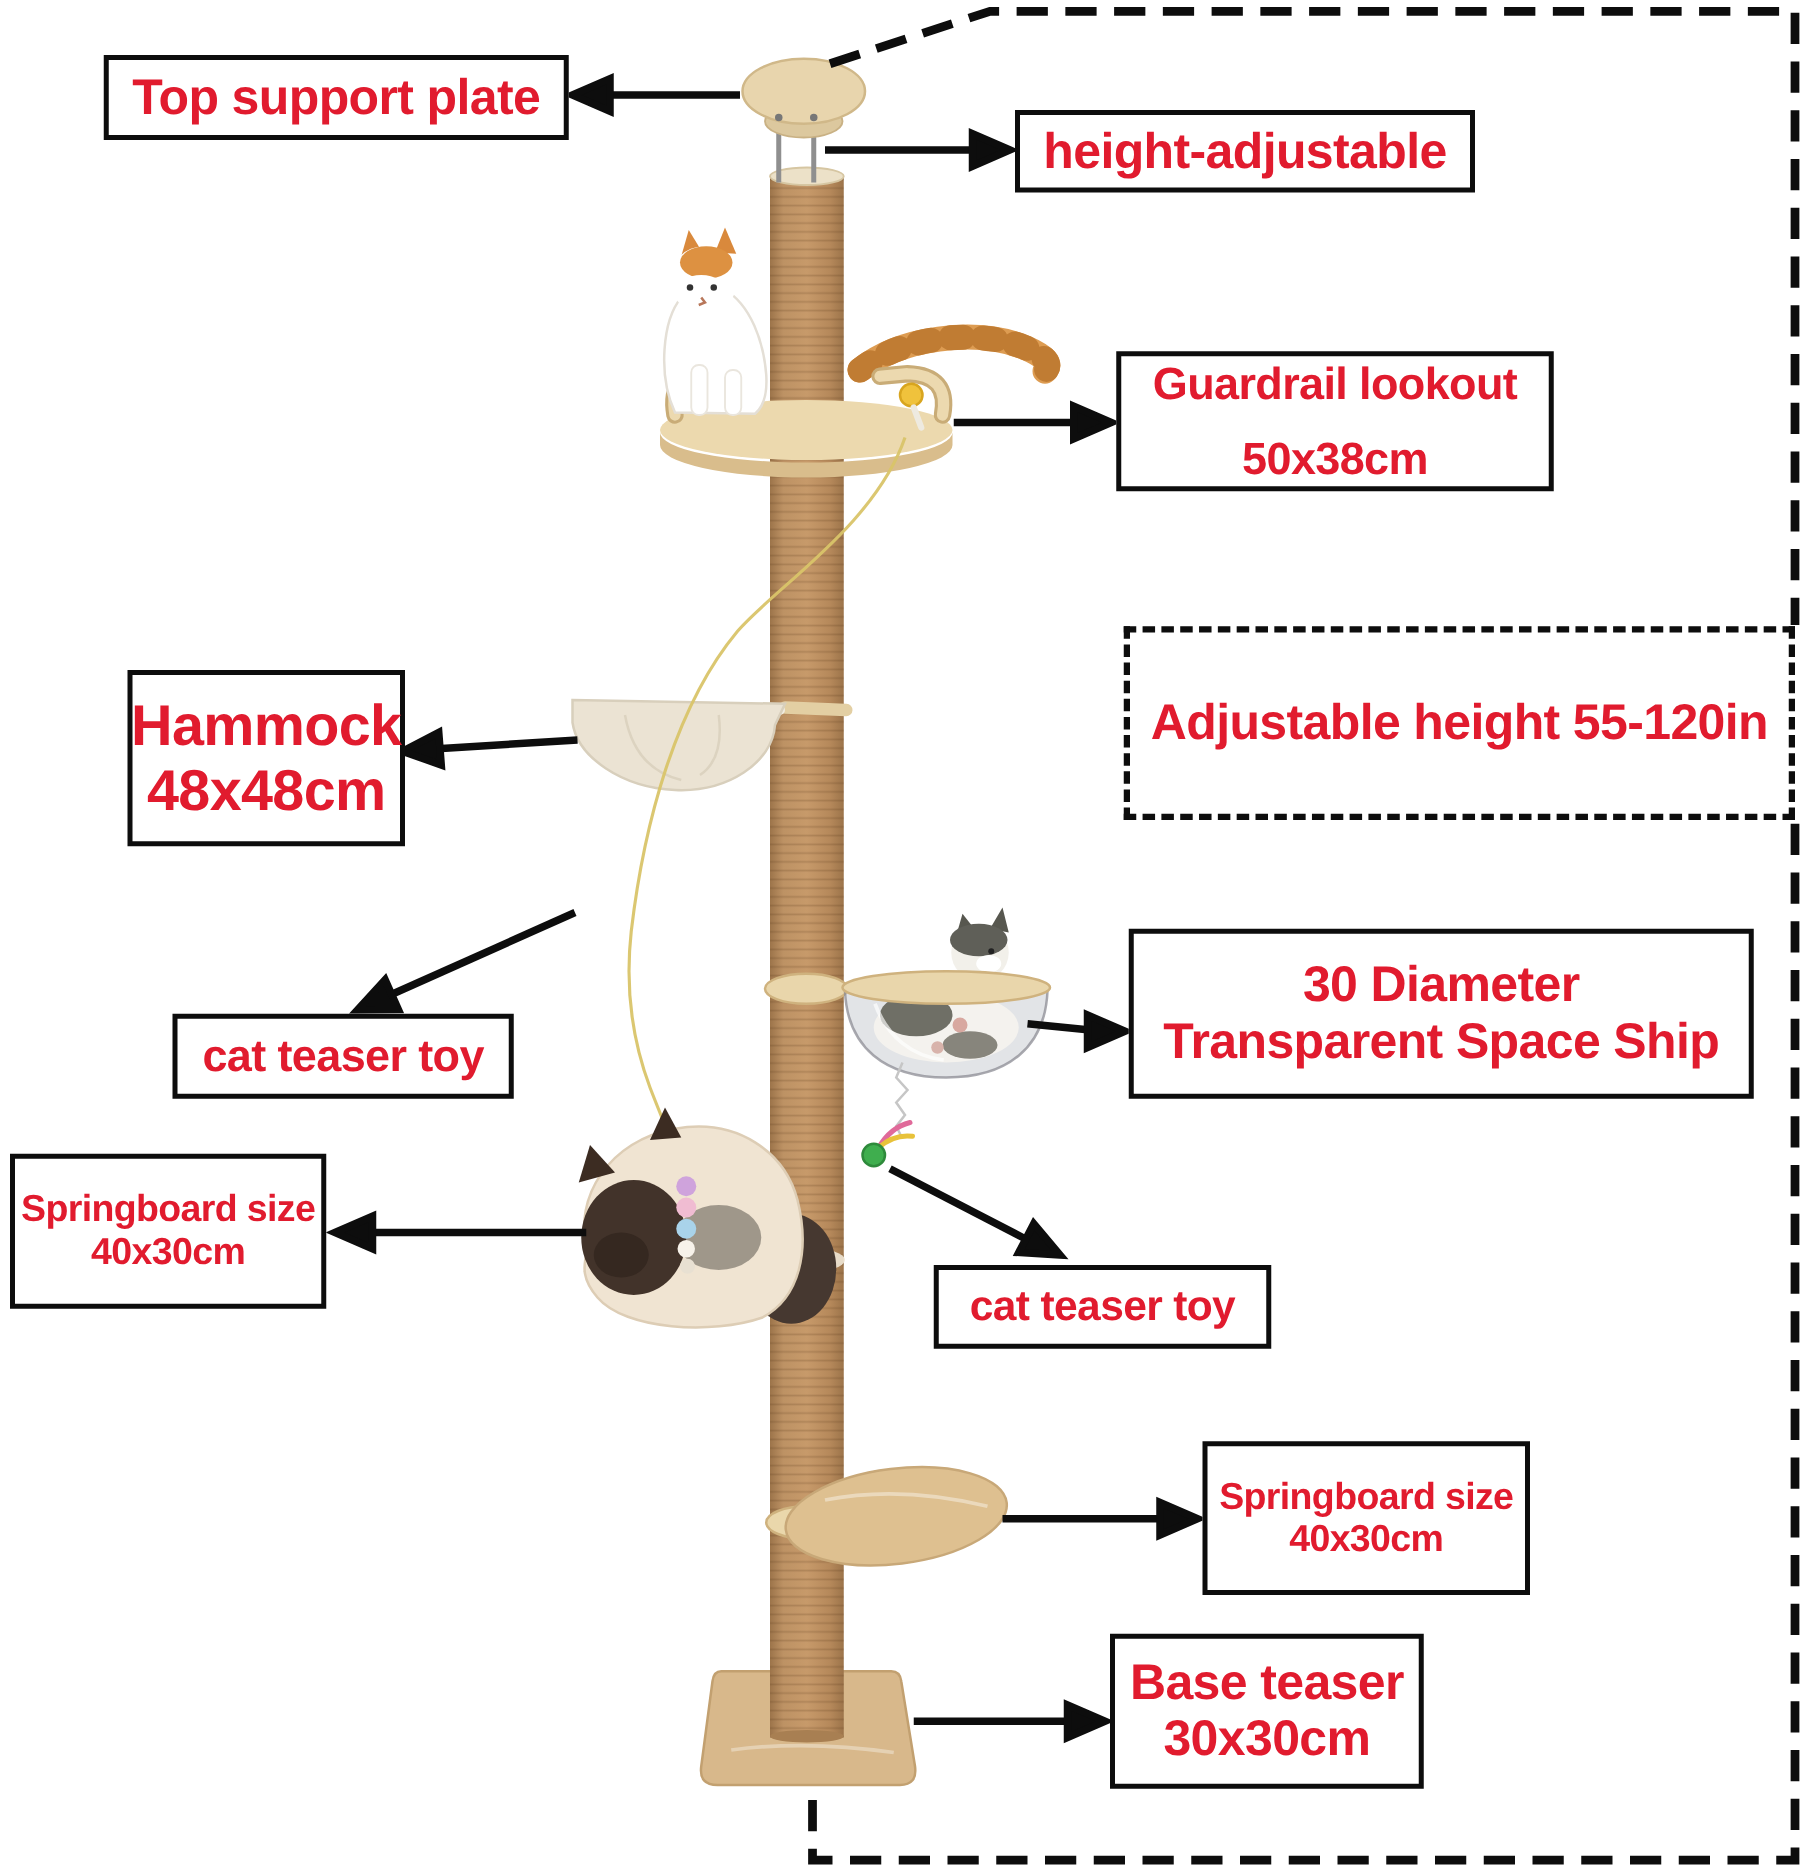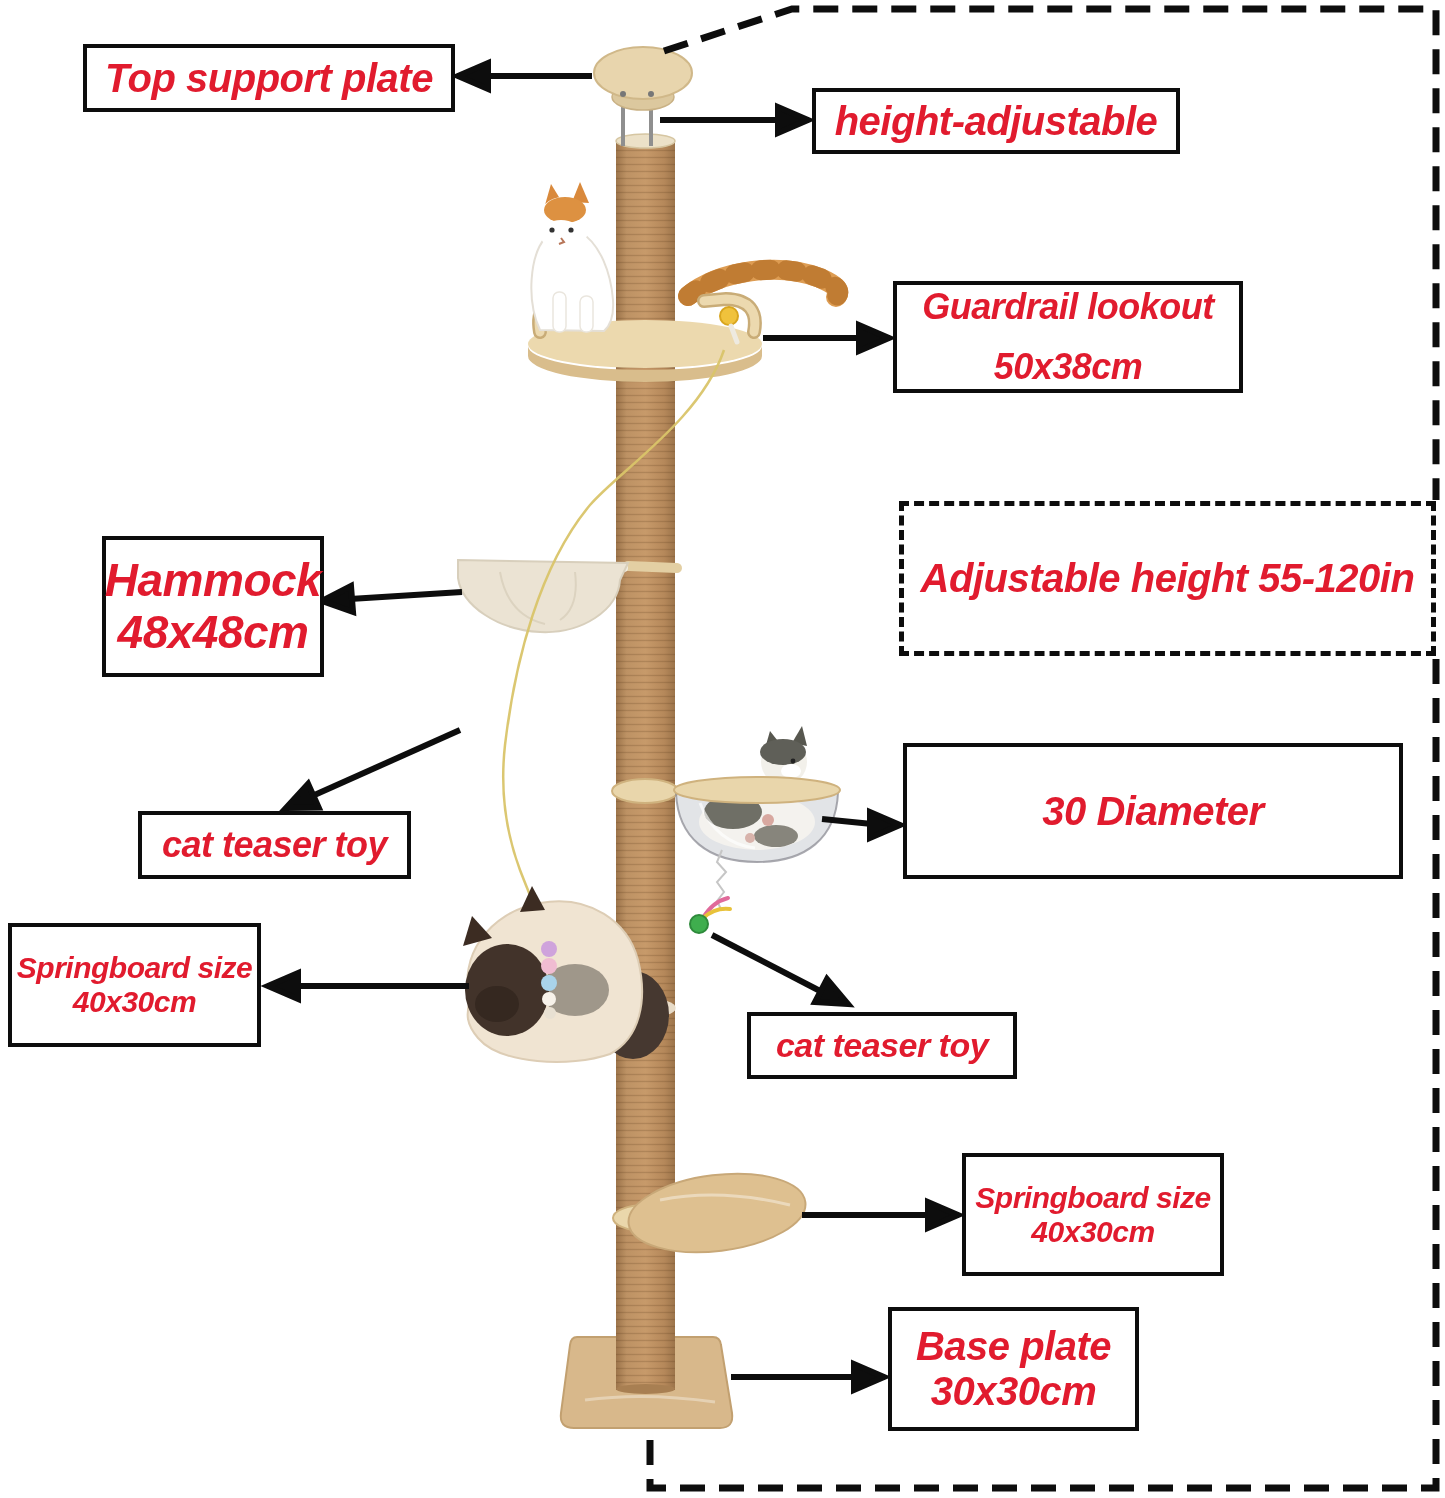--- a/index.html
+++ b/index.html
@@ -5,21 +5,21 @@
   html,body{margin:0;padding:0;background:#ffffff;}
   #canvas{
     position:relative;width:1445px;height:1498px;background:#ffffff;overflow:hidden;
     font-family:"Liberation Sans","DejaVu Sans",sans-serif;
   }
   #scene{position:absolute;left:0;top:0;z-index:1;}
   .lbl{
     position:absolute;z-index:2;box-sizing:border-box;background:#ffffff;
     border:4px solid #0d0d0d;color:#e11b2e;font-weight:700;text-align:center;
     display:flex;flex-direction:column;justify-content:center;align-items:center;
-    line-height:1.12;letter-spacing:-0.5px;white-space:nowrap;font-style:italic;
+    line-height:1.12;letter-spacing:-0.5px;white-space:nowrap;
   }
   .lbl span{display:block;}
   .lbl.dashed{border:5px dashed #0d0d0d;background:transparent;align-items:center;}
   
   #lbl-top-support   {left:83px;  top:44px;   width:372px; height:68px;  font-size:40px;}
   #lbl-height-adj    {left:812px; top:88px;   width:368px; height:66px;  font-size:40px;}
   #lbl-guardrail     {left:893px; top:281px;  width:350px; height:112px; font-size:36px;gap:20px;}
   #lbl-adj-height    {left:899px; top:501px;  width:537px; height:155px; font-size:40px;}
   #lbl-hammock       {left:102px;  top:536px;  width:222px; height:141px; font-size:46px;}
   #lbl-teaser-left   {left:138px; top:811px;  width:273px; height:68px;  font-size:36px;}
@@ -225,34 +225,35 @@
     <span>Hammock</span>
     <span>48x48cm</span>
   </div>
 
   <div class="lbl" id="lbl-teaser-left">
     <span>cat teaser toy</span>
   </div>
 
   <div class="lbl" id="lbl-space-ship">
     <span>30 Diameter</span>
+    <span>Transparent Space Ship</span>
   </div>
 
   <div class="lbl" id="lbl-teaser-right">
     <span>cat teaser toy</span>
   </div>
 
   <div class="lbl" id="lbl-spring-left">
     <span>Springboard size</span>
     <span>40x30cm</span>
   </div>
 
   <div class="lbl" id="lbl-spring-right">
     <span>Springboard size</span>
     <span>40x30cm</span>
   </div>
 
   <div class="lbl" id="lbl-base-plate">
-    <span>Base plate</span>
+    <span>Base teaser</span>
     <span>30x30cm</span>
   </div>
 
 </div>
 
 </body></html>

